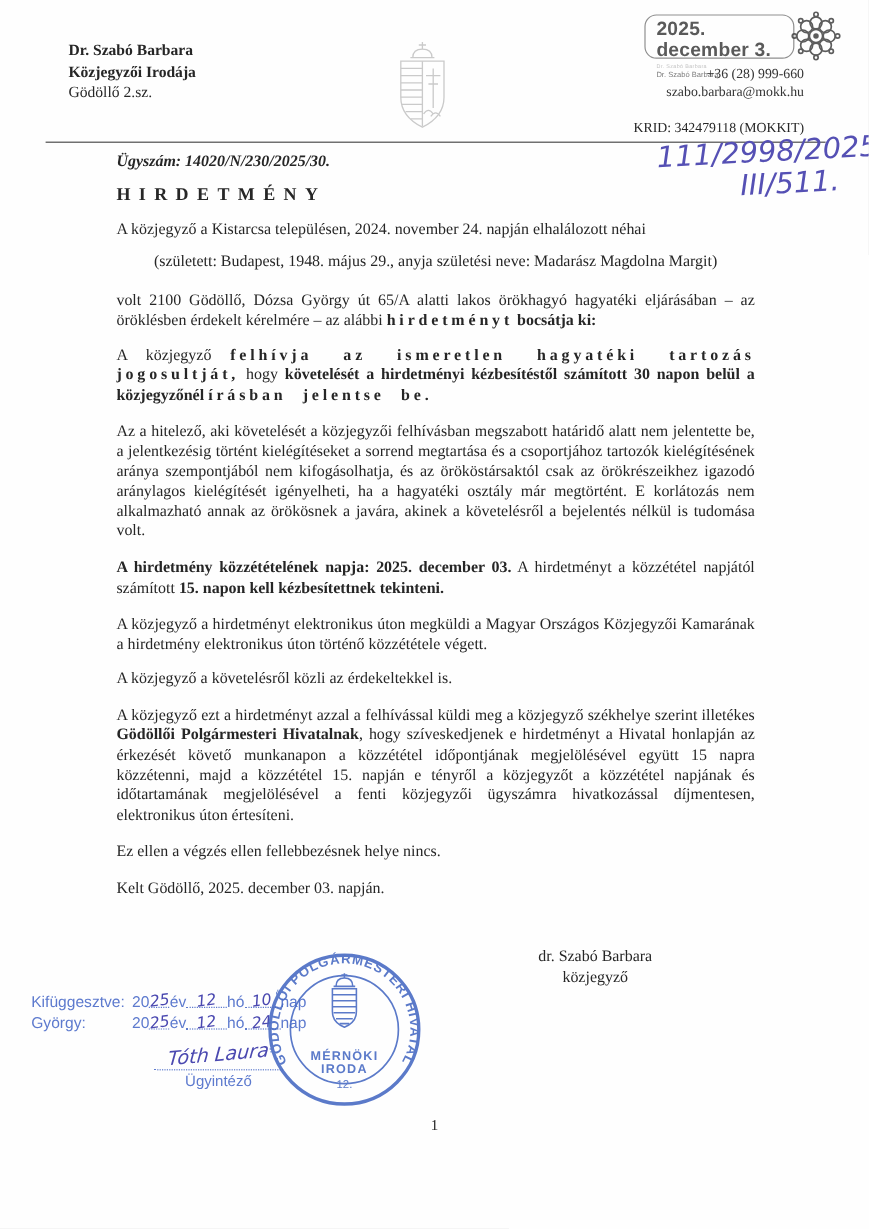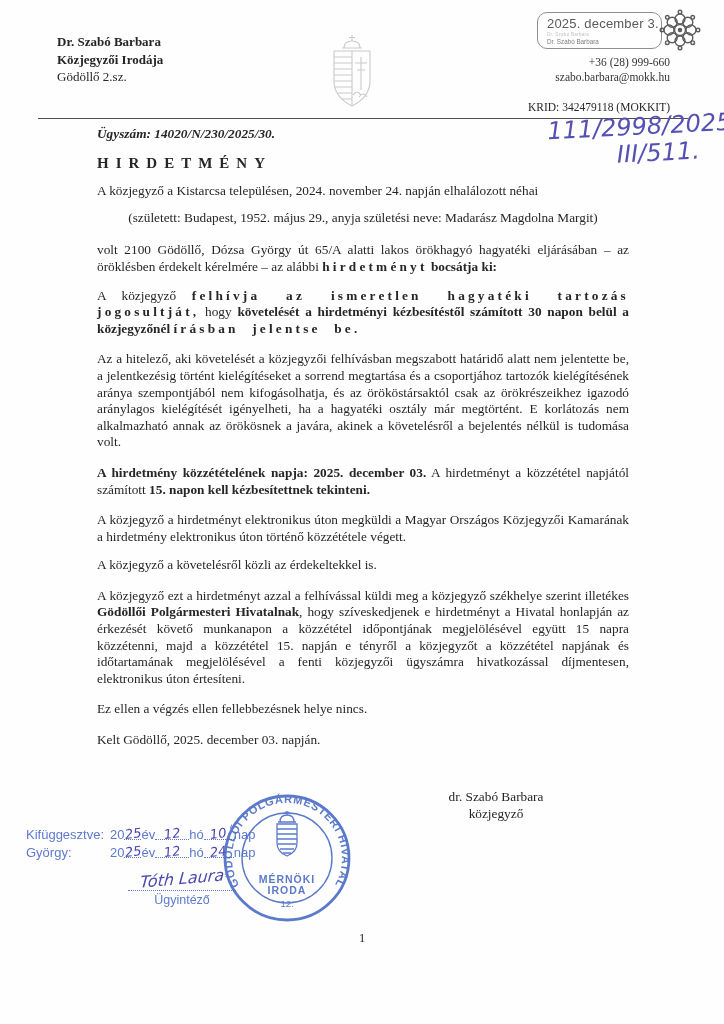--- a/index.html
+++ b/index.html
@@ -5,21 +5,21 @@
   html,body{margin:0;padding:0;background:#e8e8e8;}
   .page{position:relative;width:724px;height:1024px;background:#fefefe;overflow:hidden;
         font-family:"Liberation Serif",serif;color:#262626;}
   
   .office{position:absolute;left:57px;top:33px;font-size:13px;line-height:17.5px;}
   .office .b{font-weight:bold;}
   .watermark{position:absolute;left:322px;top:34px;opacity:.6;}
   .datebox{position:absolute;left:537px;top:12px;width:125px;height:37px;
            border:1.6px solid #8f8f8f;border-radius:10px;padding:3px 0 0 9px;box-sizing:border-box;
            font-family:"Liberation Sans",sans-serif;}
-  .datebox .d1{font-size:13px;color:#5a5a5a;letter-spacing:.2px;}
+  .datebox .d1{font-size:16px;color:#5a5a5a;letter-spacing:.2px;font-weight:bold;}
   .datebox .d2{font-size:4.5px;color:#c3c3c3;letter-spacing:.3px;margin-top:1px;}
   .datebox .d3{font-size:6.3px;color:#7d7d7d;margin-top:1px;}
   .rosette{position:absolute;left:658px;top:8px;opacity:.85;}
   .contact{position:absolute;right:54px;text-align:left;font-size:11.5px;color:#333;}
   .phone{top:56px;} .email{top:71px;} .krid{top:101px;color:#262626;}
   .hrule{position:absolute;left:38px;right:36px;top:118px;border-top:1.5px solid #4e4e4e;}
   .handref{position:absolute;left:548px;top:114px;width:165px;
            font-family:"DejaVu Sans",sans-serif;font-style:italic;
            font-size:24px;line-height:27px;color:#5550b4;transform:rotate(-3deg);}
   .handref .r2{text-align:right;padding-right:14px;}
@@ -108,21 +108,21 @@
     <div>111/2998/2025</div>
     <div class="r2">III/511.</div>
   </div>
 
   <div class="bodycol">
     <p class="caseno">Ügyszám: 14020/N/230/2025/30.</p>
     <p class="doctitle">HIRDETMÉNY</p>
 
     <p class="mb10">A közjegyző a Kistarcsa településen, 2024. november 24. napján elhalálozott néhai</p>
 
-    <p class="center mb16">(született: Budapest, 1952. május 29., anyja születési neve: Madarász Magdolna Margit)</p>
+    <p class="center mb16">(született: Budapest, 1948. május 29., anyja születési neve: Madarász Magdolna Margit)</p>
 
     <p><span>volt 2100 Gödöllő, Dózsa György út 65/A alatti lakos örökhagyó hagyatéki eljárásában – az öröklésben érdekelt kérelmére – az alábbi </span><span class="spb">hirdetményt</span><span class="b">  bocsátja ki:</span></p>
 
     <p class="mb14"><span>A közjegyző </span><span class="spb">felhívja az ismeretlen hagyatéki tartozás jogosultját,</span><span> hogy </span><span class="b">követelését a hirdetményi kézbesítéstől számított 30 napon belül a közjegyzőnél </span><span class="spb">írásban jelentse be.</span></p>
 
     <p class="mb14">Az a hitelező, aki követelését a közjegyzői felhívásban megszabott határidő alatt nem jelentette be, a jelentkezésig történt kielégítéseket a sorrend megtartása és a csoportjához tartozók kielégítésének aránya szempontjából nem kifogásolhatja, és az örököstársaktól csak az örökrészeikhez igazodó aránylagos kielégítését igényelheti, ha a hagyatéki osztály már megtörtént. E korlátozás nem alkalmazható annak az örökösnek a javára, akinek a követelésről a bejelentés nélkül is tudomása volt.</p>
 
     <p class="mb14"><span class="b">A hirdetmény közzétételének napja: 2025. december 03.</span><span> A hirdetményt a közzététel napjától számított </span><span class="b">15. napon kell kézbesítettnek tekinteni.</span></p>
 
     <p>A közjegyző a hirdetményt elektronikus úton megküldi a Magyar Országos Közjegyzői Kamarának a hirdetmény elektronikus úton történő közzététele végett.</p>

